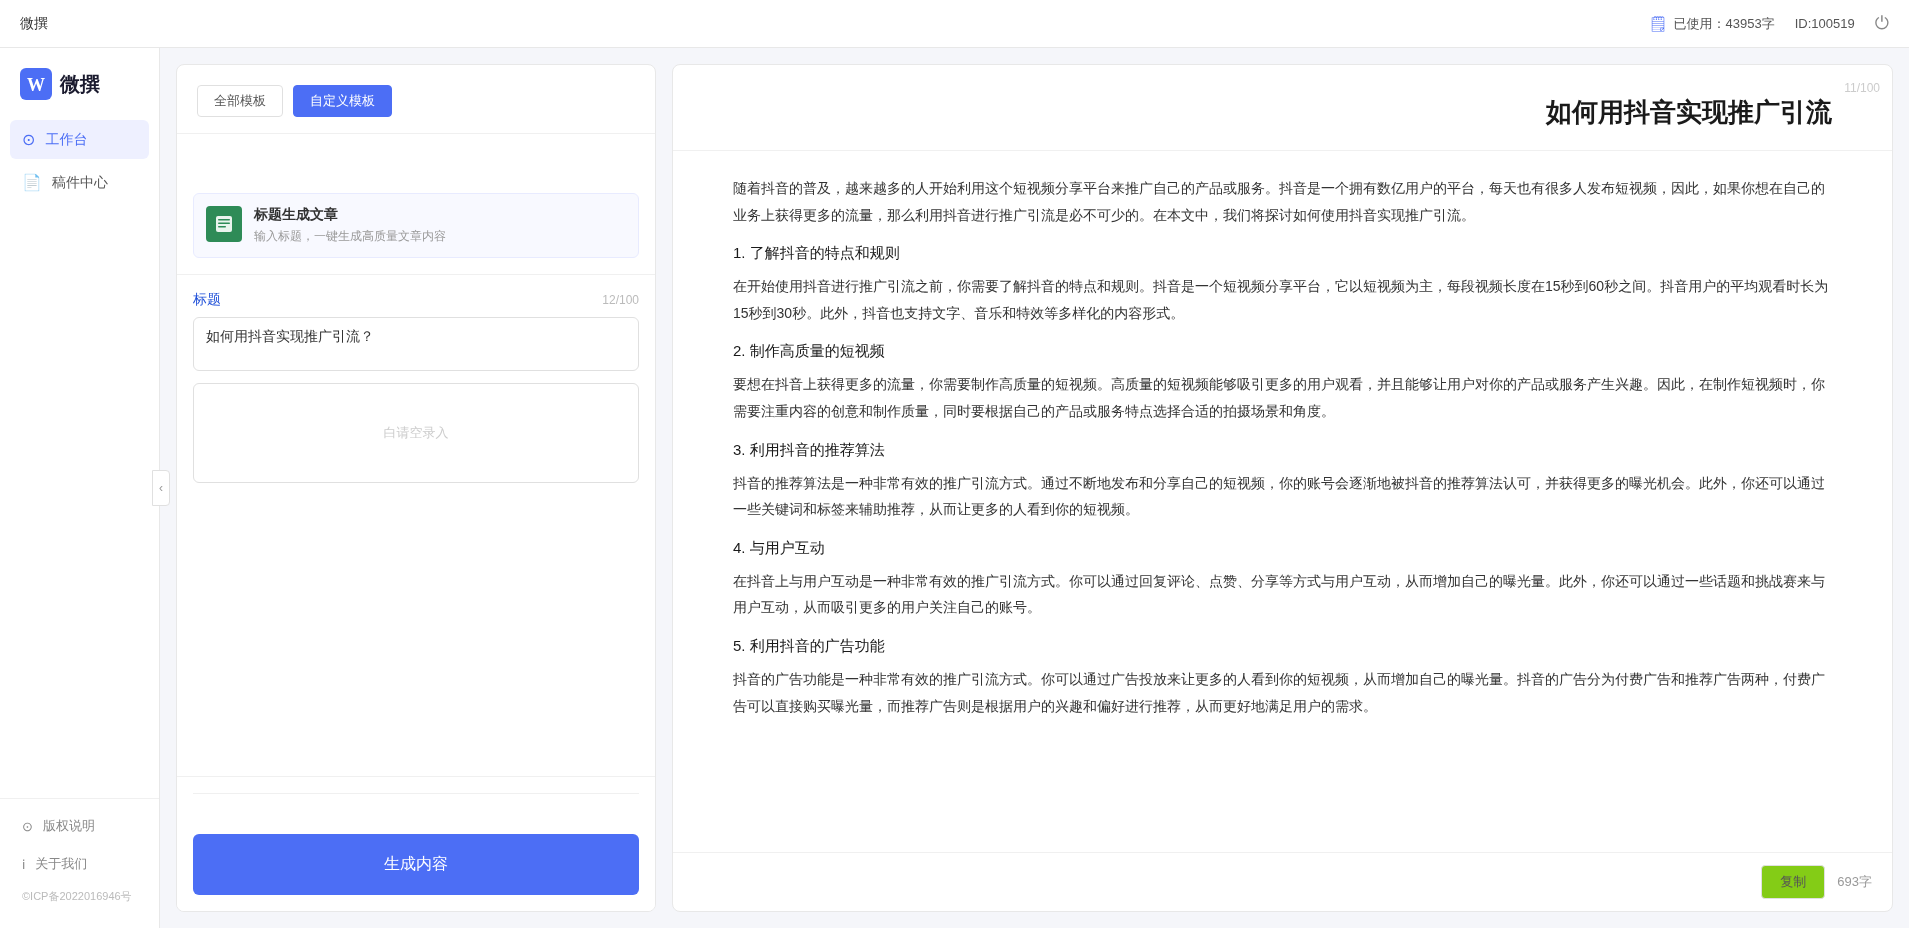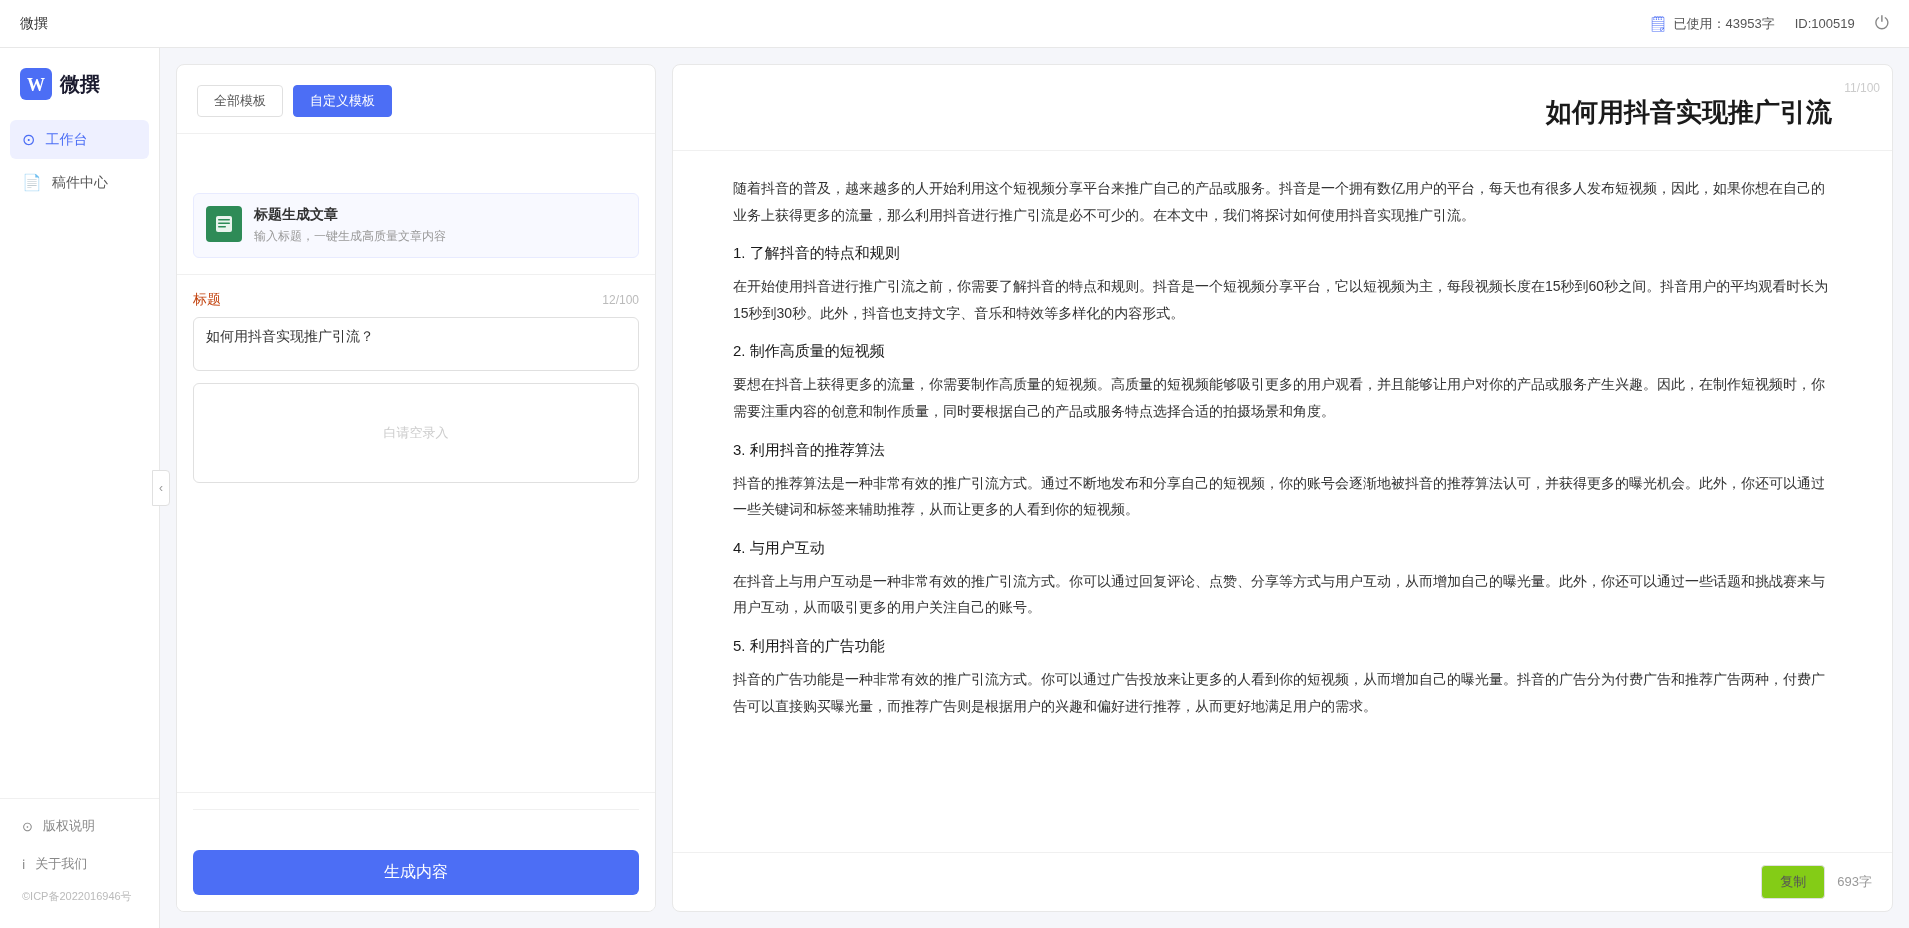--- a/index.html
+++ b/index.html
@@ -227,21 +227,21 @@
       overflow-y: auto;
     }
     .form-label-row {
       display: flex;
       justify-content: space-between;
       align-items: center;
       margin-bottom: 8px;
     }
     .form-label {
       font-size: 14px;
-      color: #c2410c;
+      color: #1d4ed8;
       font-weight: 500;
     }
     .form-counter {
       font-size: 12px;
       color: #bbb;
     }
     .form-input {
       width: 100%;
       border: 1px solid #e0e0e0;
       border-radius: 6px;
@@ -269,21 +269,21 @@
       border-top: 1px solid #f0f0f0;
       background: #fff;
     }
     .divider-line {
       border: none;
       border-top: 1px solid #f0f0f0;
       margin-bottom: 14px;
     }
     .generate-btn {
       width: 100%;
-      padding: 12px;
+      padding: 20px;
       background: #4c6ef5;
       color: #fff;
       border: none;
       border-radius: 6px;
       font-size: 16px;
       cursor: pointer;
       font-family: inherit;
       margin-top: 26px;
     }
 

